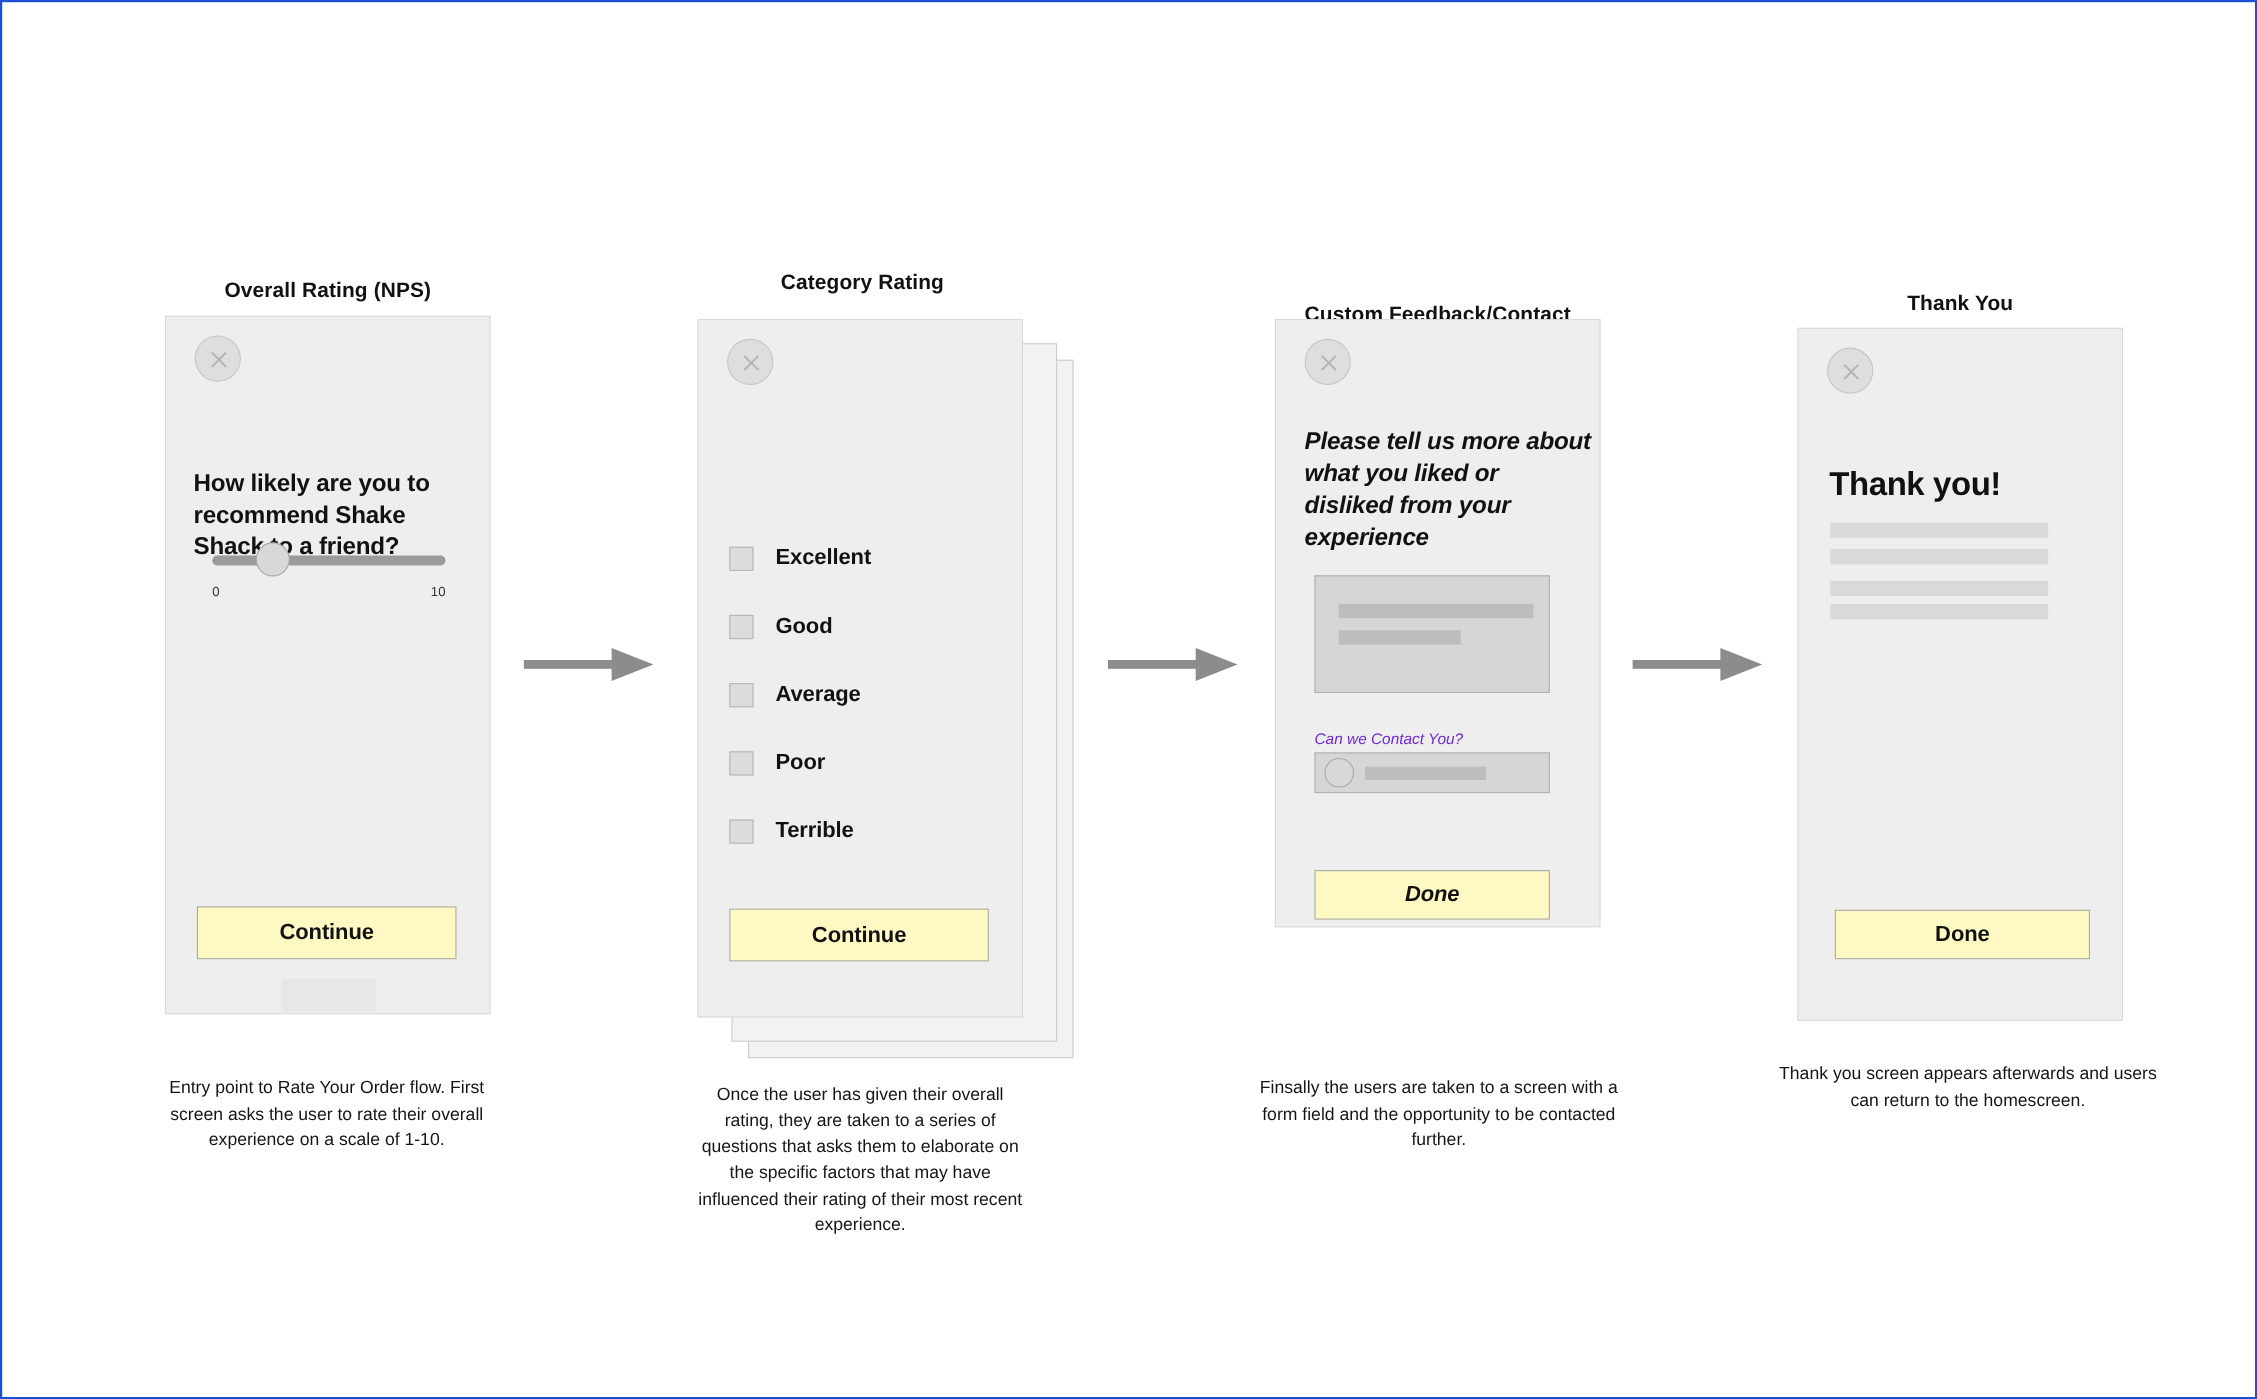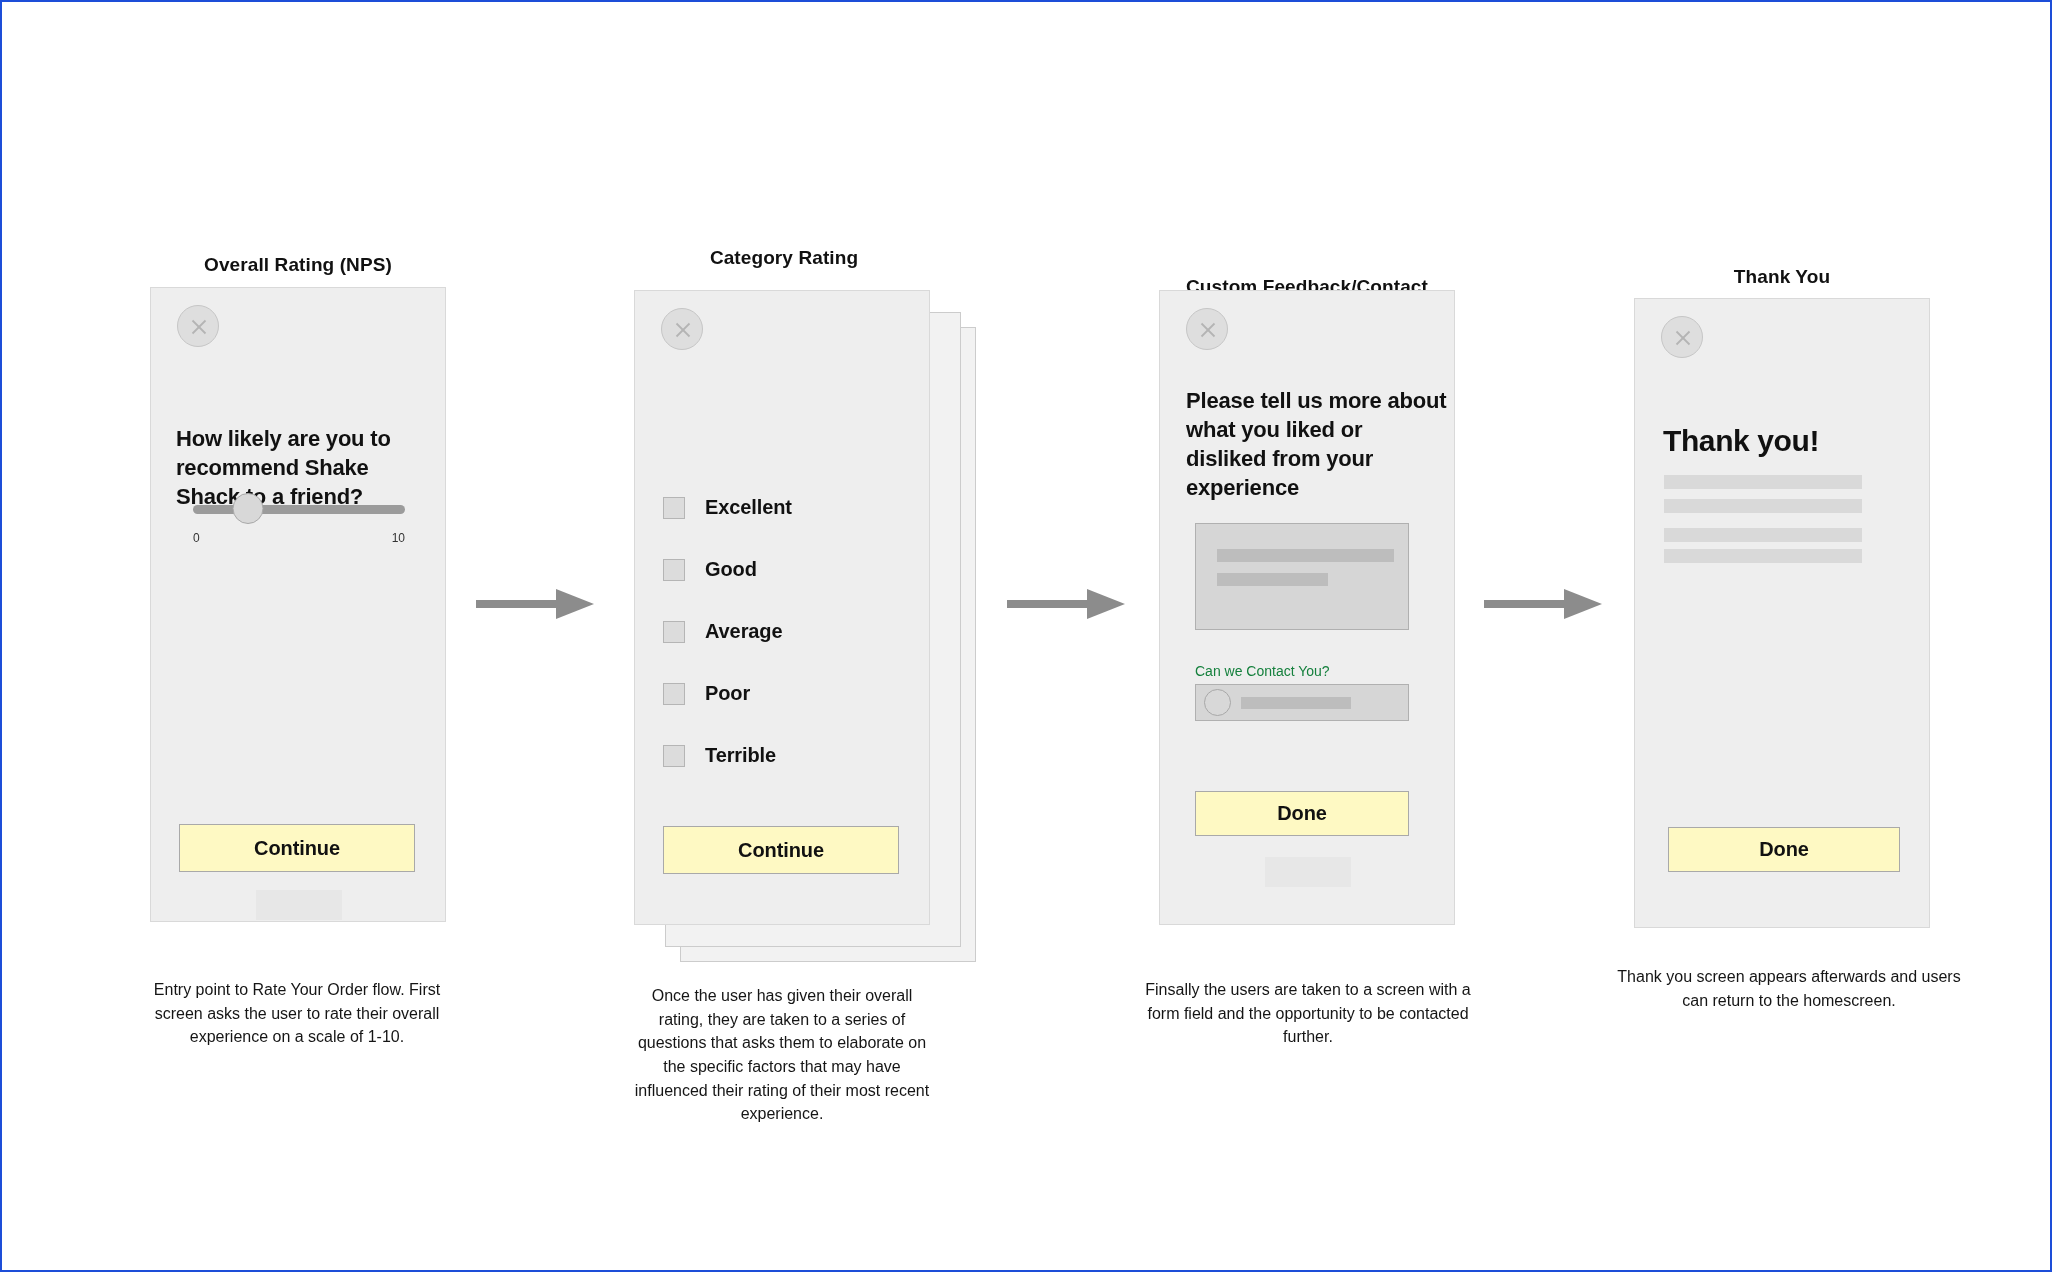--- a/index.html
+++ b/index.html
@@ -120,21 +120,21 @@
     position:absolute;
     background:#d6d6d6;
     border:1px solid #b0b0b0;
     box-sizing:border-box;
   }
   .ta-line{ position:absolute;background:#bdbdbd;height:13px; }
 
   
   .field-label{
     position:absolute;
-    font-size:14px;color:#15803d;
+    font-size:14px;color:#6d28d9;
   }
   .field{
     position:absolute;
     background:#d6d6d6;
     border:1px solid #b0b0b0;
     box-sizing:border-box;
   }
   .field-radio{
     position:absolute;
     width:27px;height:27px;border-radius:50%;
@@ -253,21 +253,21 @@
     <svg width="120" height="34" viewBox="0 0 120 34" aria-hidden="true">
       <rect x="0" y="13" width="88" height="8" fill="#8c8c8c"></rect>
       <polygon points="80,2 118,17 80,32" fill="#8c8c8c"></polygon>
     </svg>
   </div>
 
   <div class="col" style="left:1157px; top:258px; width:296px;margin-top:16px;">
     <div class="col-title">Custom Feedback/Contact</div>
   </div>
 
-  <div class="screen-main" style="left:1157px; top:288px; width:296px; height:635px;">
+  <div class="screen-main" style="left:1157px; top:288px; width:296px; height:553px;font-style:italic;">
 
     <div class="close-btn" style="left:26px; top:17px;">
       <svg viewBox="0 0 42 42" aria-hidden="true">
         <line x1="14.5" y1="14.5" x2="27.5" y2="27.5" stroke="#b4b4b4" stroke-width="1.8"></line>
         <line x1="27.5" y1="14.5" x2="14.5" y2="27.5" stroke="#b4b4b4" stroke-width="1.8"></line>
       </svg>
     </div>
 
     <div class="prompt" style="left:26px; top:95px; width:262px;">Please tell us more about what you liked or disliked from your experience</div>
 

